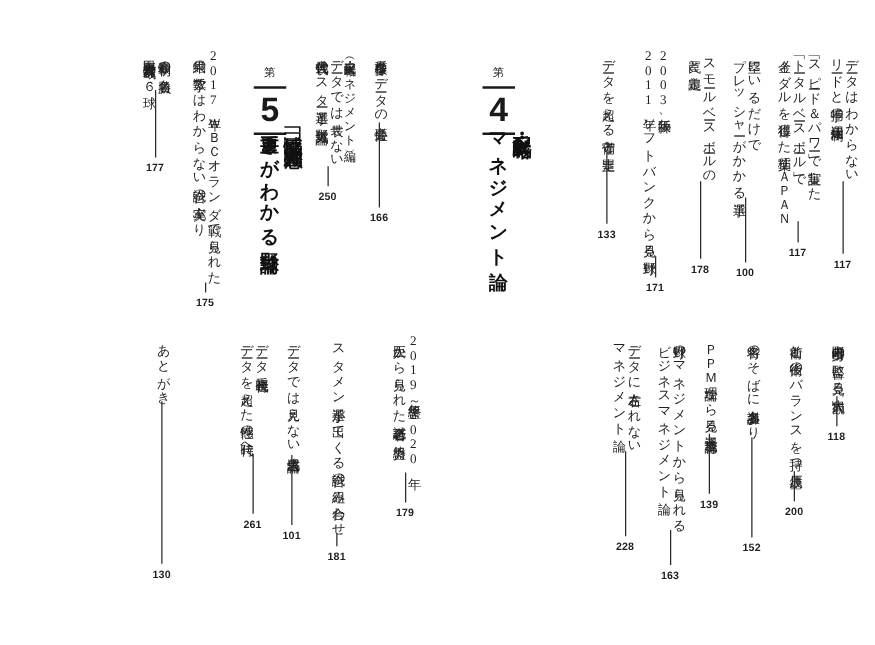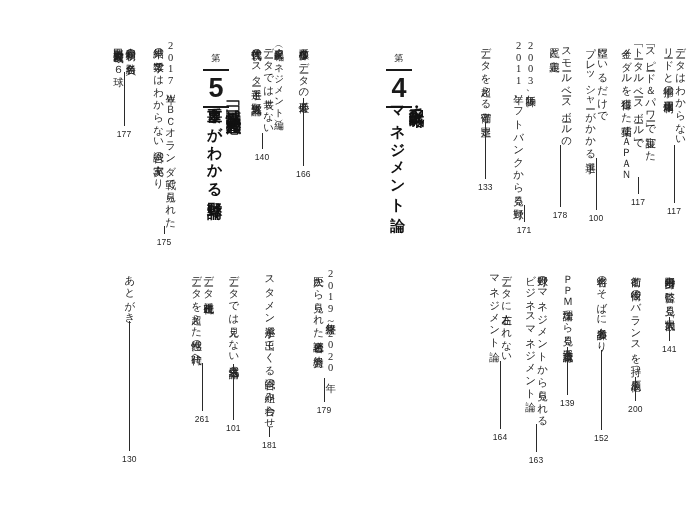--- a/index.html
+++ b/index.html
@@ -43,20 +43,21 @@
     background: #2a2a2a;
     margin-top: 3px;
   }
   .entry .pageno {
     writing-mode: horizontal-tb;
     font-size: 8.5px;
     letter-spacing: 0.02em;
     color: #1f1f1f;
     margin-top: 3px;
     font-family: "Liberation Sans", sans-serif;
+    font-weight: bold;
   }
 
   
   .chapter {
     position: absolute;
     display: flex;
     flex-direction: column;
     align-items: center;
   }
   .chapter .kanji-sho {
@@ -145,21 +146,21 @@
 
   <div class="entry" style="left:478px; top:40px;">
     <div class="title v">データを超える守備と走塁</div>
     <div class="rule" style="height:57px;"></div>
     <div class="pageno">133</div>
   </div>
 
   <div class="entry" style="left:662px; top:268px;">
     <div class="title v">内野手出身の監督に見る「大局観」</div>
     <div class="rule" style="height:24px;"></div>
-    <div class="pageno">141</div>
+    <div class="pageno">118</div>
   </div>
 
   <div class="entry" style="left:628px; top:268px;">
     <div class="title v">前衛と後衛のバランスを持つ原辰徳</div>
     <div class="rule" style="height:24px;"></div>
     <div class="pageno">200</div>
   </div>
 
   <div class="entry" style="left:594px; top:268px;">
     <div class="title v">名将のそばに名参謀あり</div>
@@ -175,21 +176,21 @@
 
   <div class="entry" style="left:524px; top:268px;">
     <div class="title v">野球のマネジメントから見られる<br>ビジネスマネジメント論</div>
     <div class="rule" style="height:28px;"></div>
     <div class="pageno">163</div>
   </div>
 
   <div class="entry" style="left:488px; top:268px;">
     <div class="title v">データに左右されない<br>マネジメント論</div>
     <div class="rule" style="height:68px;"></div>
-    <div class="pageno">164</div>
+    <div class="pageno">228</div>
   </div>
 
   <div class="chapter" style="left:203px; top:52px;">
     <div class="kanji-sho v">第</div>
     <div class="bar top"></div>
     <div class="num">5</div>
     <div class="bar"></div>
   </div>
 
   <div class="chapter-title v" style="left:205px; top:96px; height:170px;">「感性」「感覚」「直感」の<br>重要さがわかる野球論</div>
@@ -198,21 +199,21 @@
 
   <div class="entry" style="left:296px; top:40px;">
     <div class="title v">多種多様なデータの必要性</div>
     <div class="rule" style="height:68px;"></div>
     <div class="pageno">166</div>
   </div>
 
   <div class="entry" style="left:250px; top:40px;">
     <div class="title v">データでは表せない<br>世代代表のスター選手と野球人気論</div>
     <div class="rule" style="height:16px;"></div>
-    <div class="pageno">140</div>
+    <div class="pageno">250</div>
   </div>
 
   <div class="entry" style="left:152px; top:40px;">
     <div class="title v">2017年ＷＢＣオランダ戦で見られた<br>結果の数字ではわからない試合の充実ぶり</div>
     <div class="rule" style="height:8px;"></div>
     <div class="pageno">175</div>
   </div>
 
   <div class="entry" style="left:112px; top:40px;">
     <div class="title v">令和最初の名勝負、<br>甲斐野央対森友哉の６球</div>

